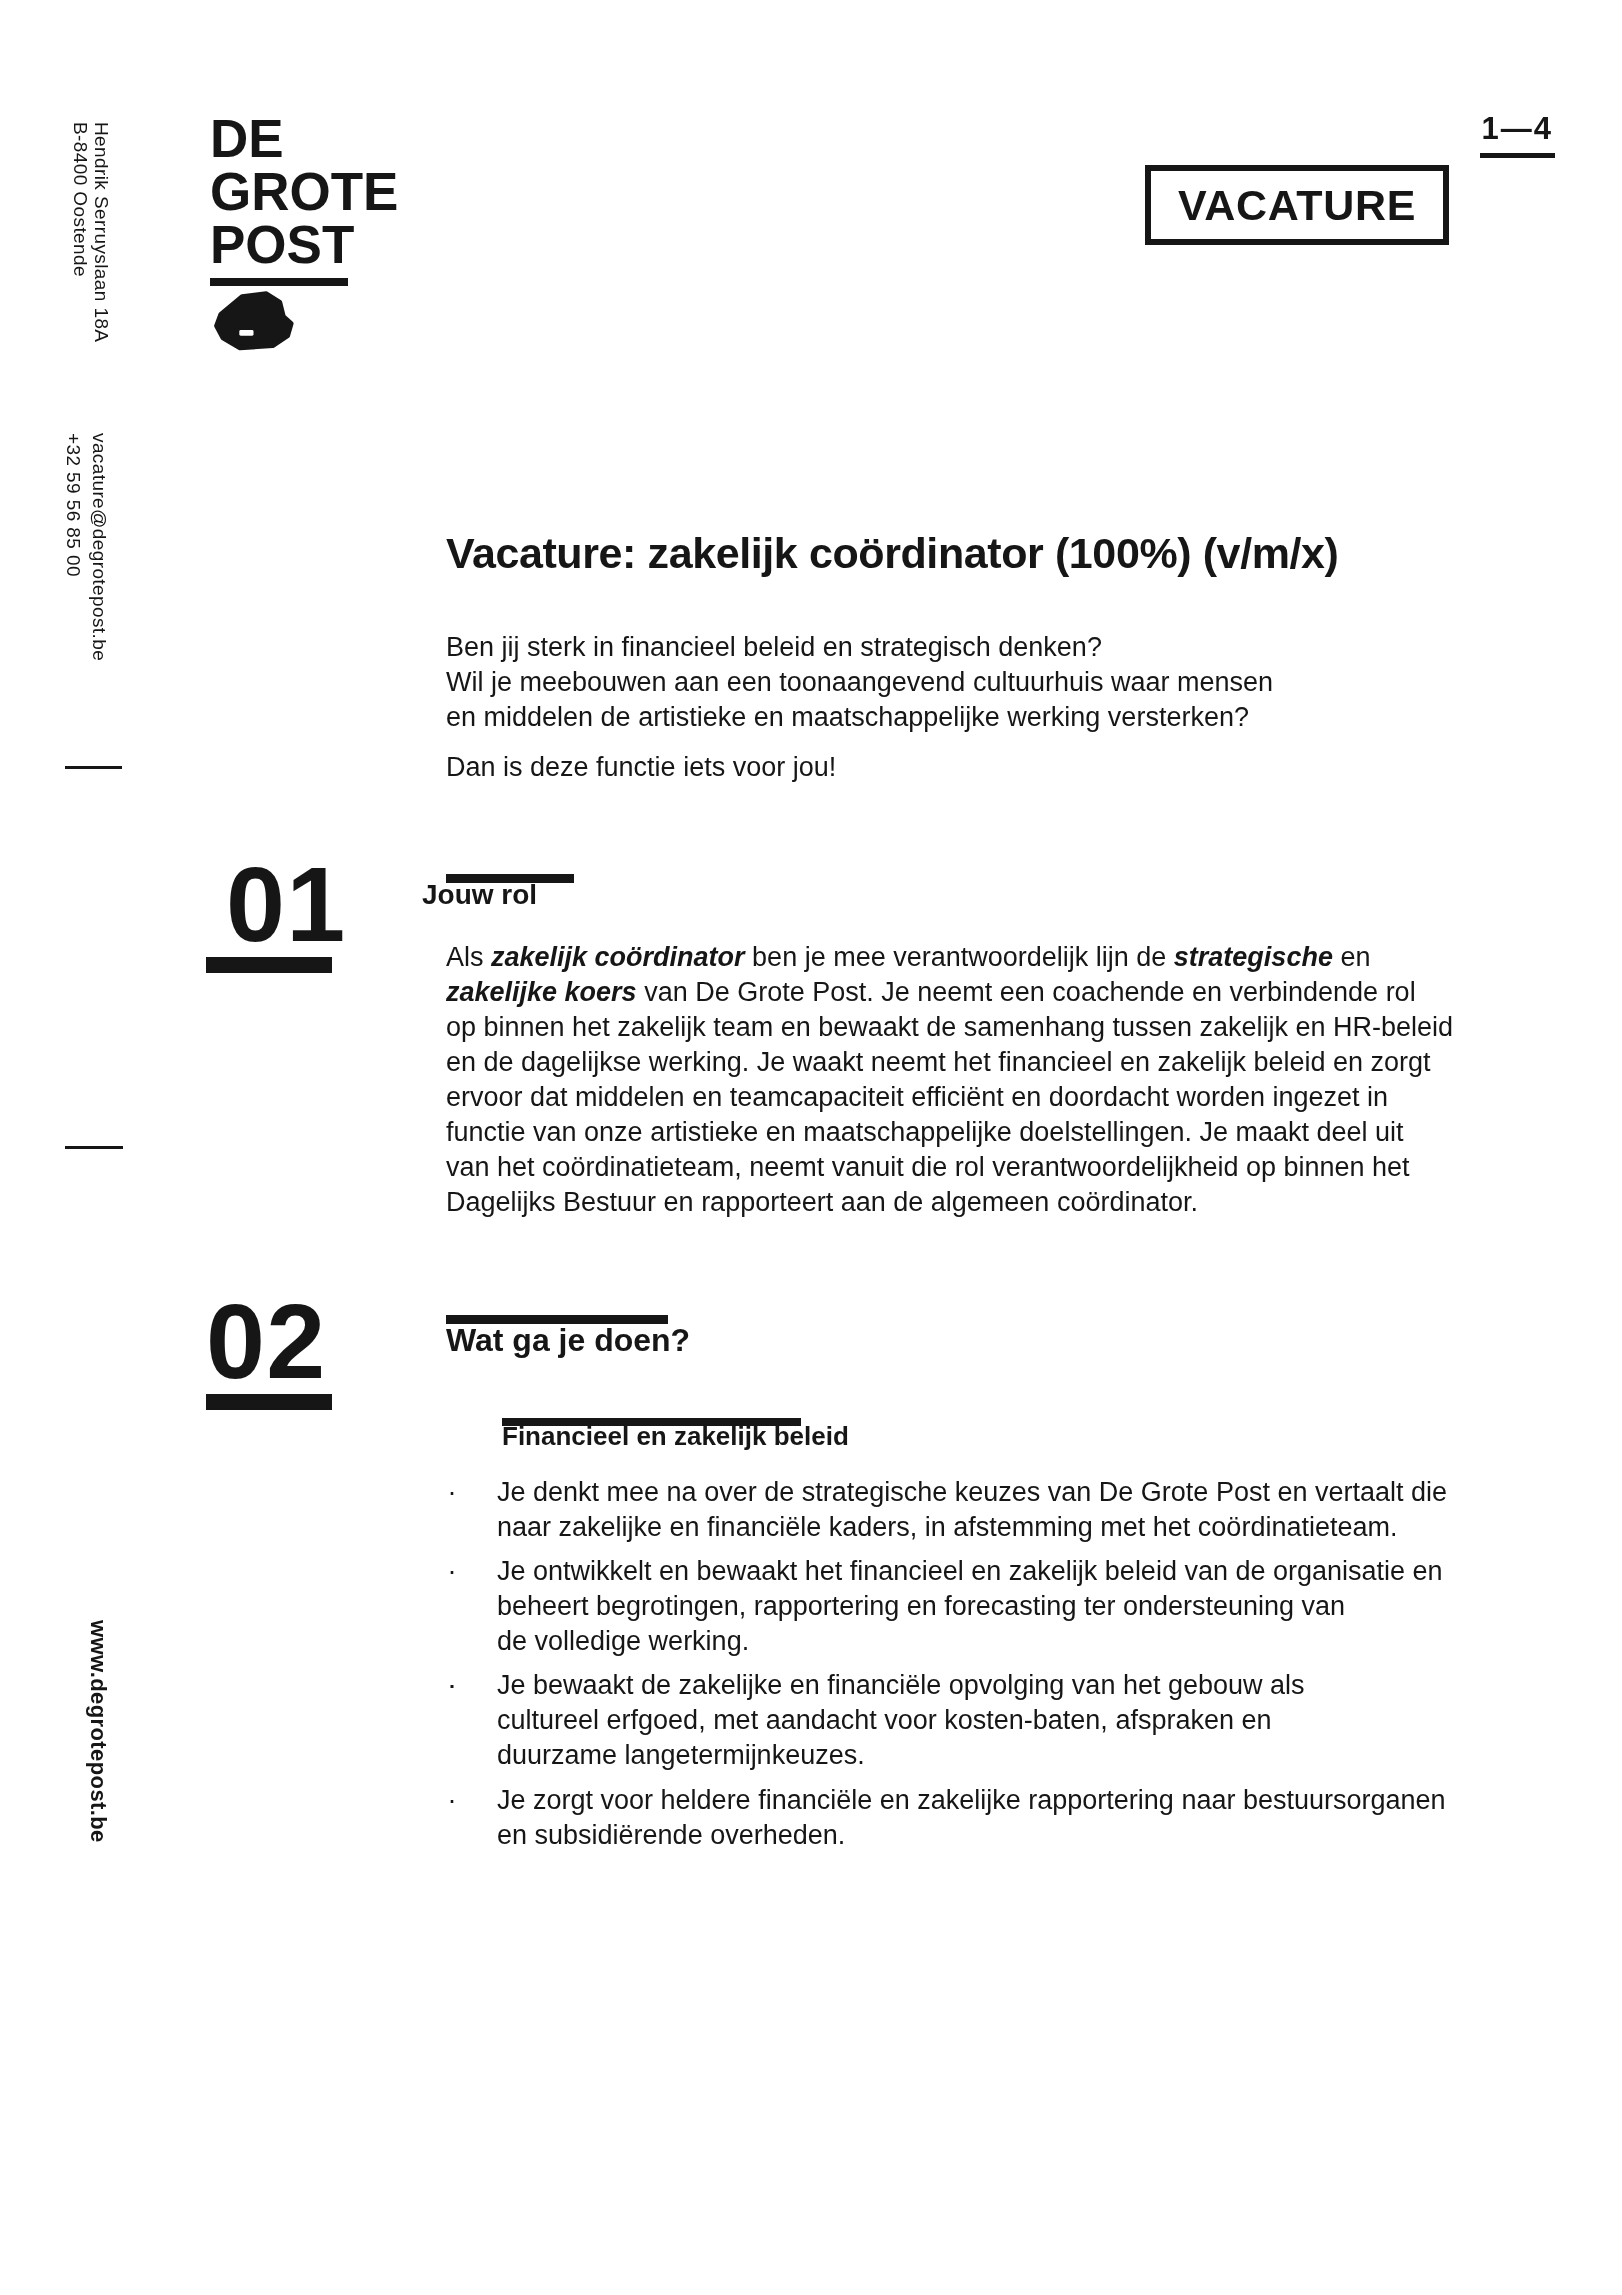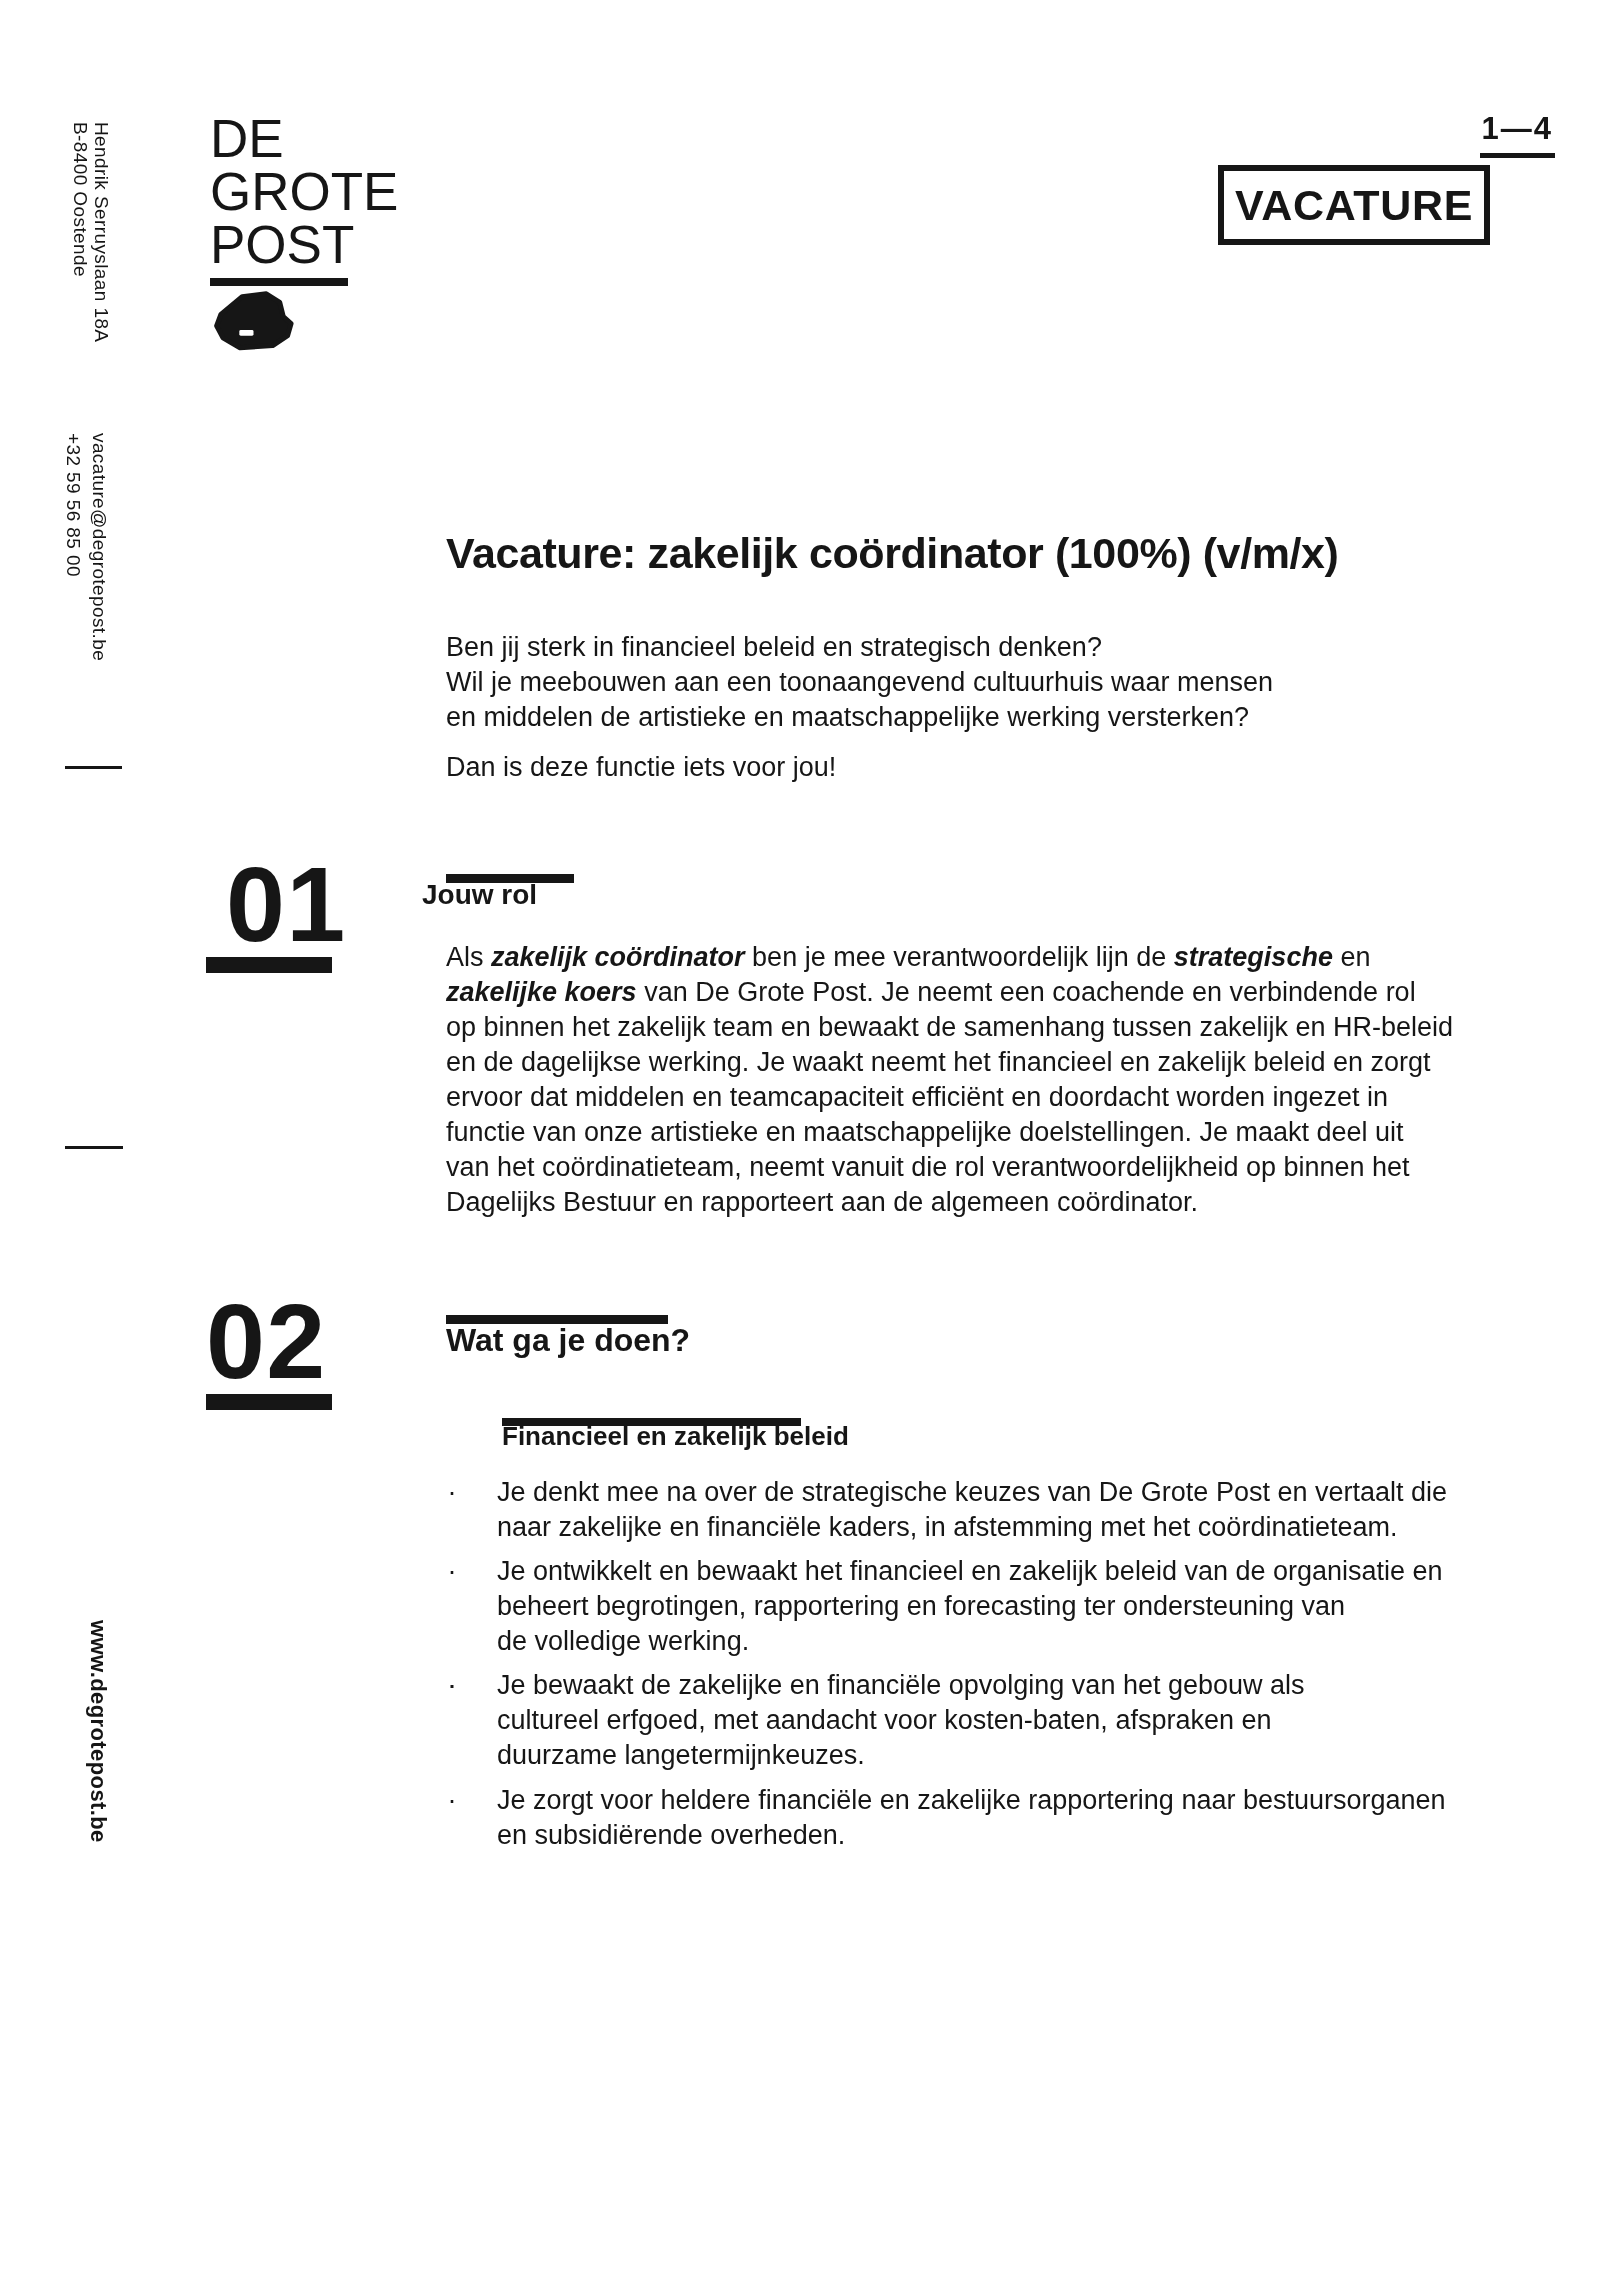--- a/index.html
+++ b/index.html
@@ -24,33 +24,33 @@
   }
   .addr    { left:70px;  top:122px;  font-size:19px; line-height:21px; letter-spacing:0.4px; }
   .contact { left:60px;  top:433px;  font-size:19px; line-height:26px; letter-spacing:0.4px; }
   .website { left:85px; top:1620px; font-size:22px; font-weight:bold; letter-spacing:0.4px; }
   .rule-1 { left:65px; top:766px; width:57px; height:2.8px; }
   .rule-2 { left:65px; top:1146px; width:58px; height:2.8px; }
 
   
   .logo {
     left:210px; top:112px;
-    font-size:53px; line-height:53px; font-weight:normal;
+    font-size:53px; line-height:53px; font-weight:bold;
     letter-spacing:0px; white-space:pre-line;
   }
   .logo-bar { left:210px; top:278px; width:138px; height:7.8px; }
   .logo-blob { left:213px; top:291px; }
 
   .page-number {
     left:1480px; top:111px;
     font-size:31px; font-weight:bold; letter-spacing:2.1px;
     border-bottom:5.7px solid #161616; padding:0 1.4px 5.7px 1.4px;
   }
   .badge-box {
-    left:1218px; top:165px; width:272px; height:80px;
+    left:1145px; top:165px; width:304px; height:80px;
     border:6.4px solid #161616;
     display:flex; align-items:center; justify-content:center;
     font-size:43px; font-weight:bold; letter-spacing:0.7px;
   }
 
   
   .title { left:446px; top:529px; font-size:43px; font-weight:bold; letter-spacing:-0.4px; }
   .intro { left:446px; top:630px; font-size:27px; line-height:35px; white-space:pre-line; }
   .intro-closing { left:446px; top:752px; font-size:27px; }
 

